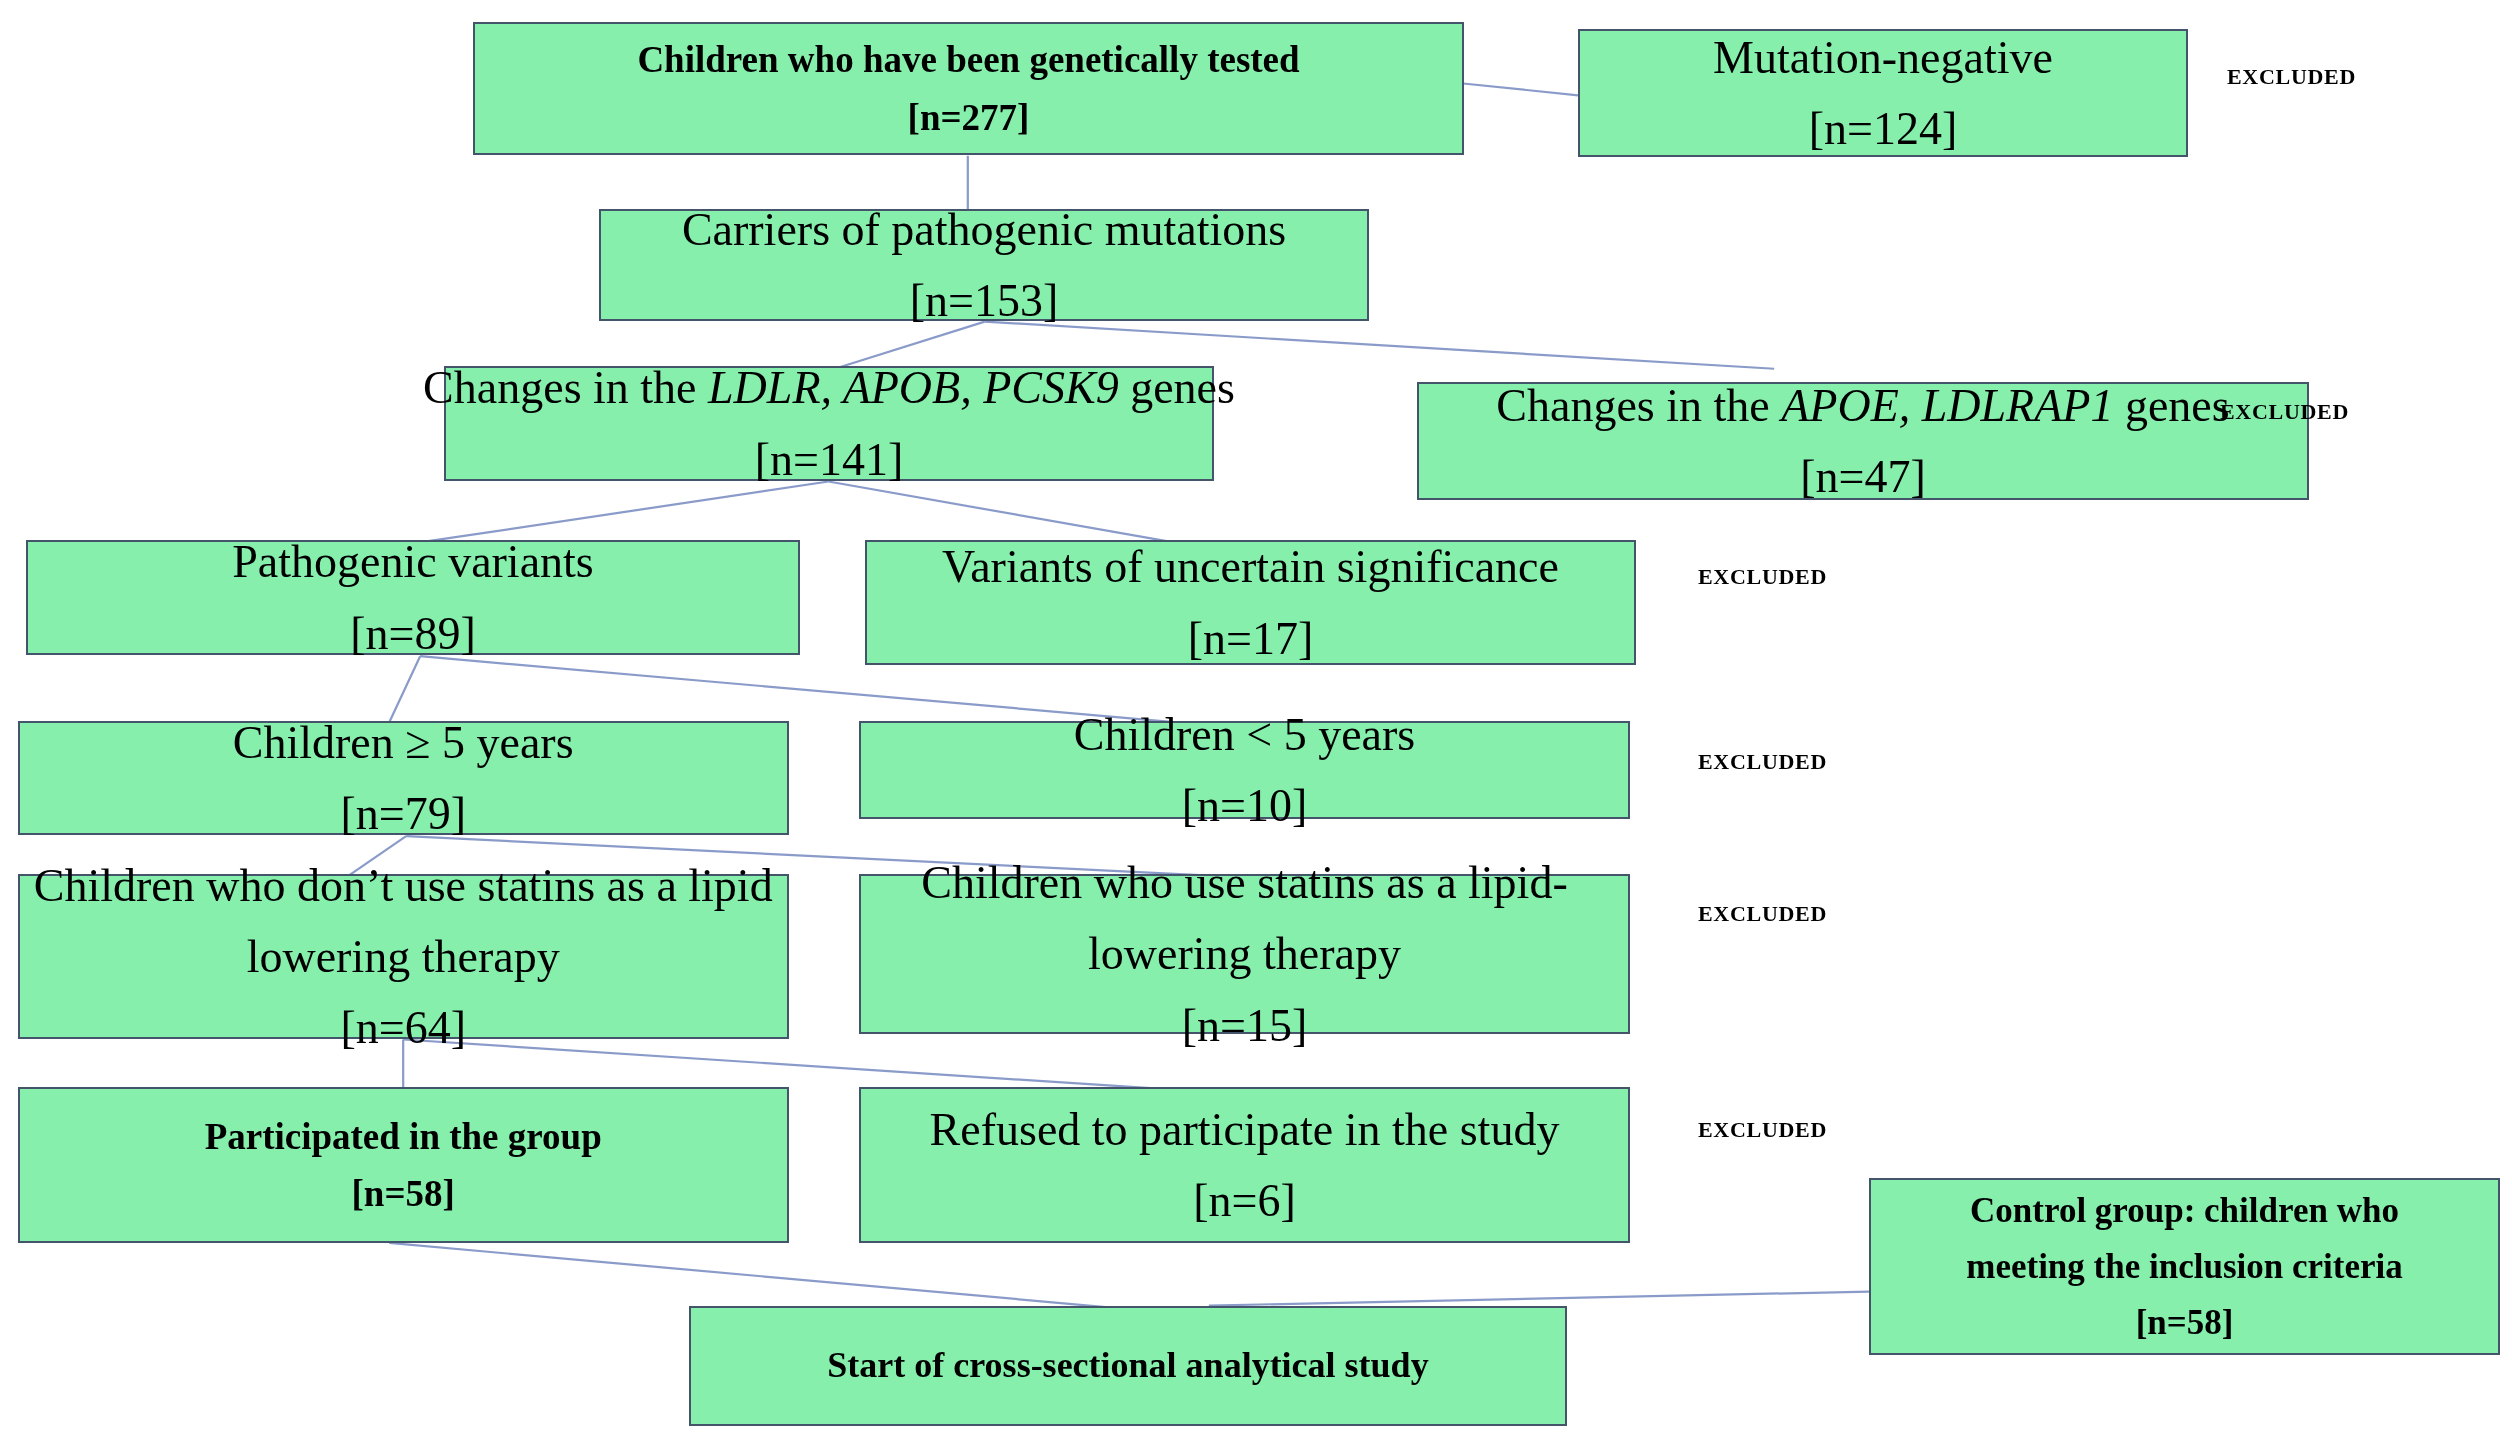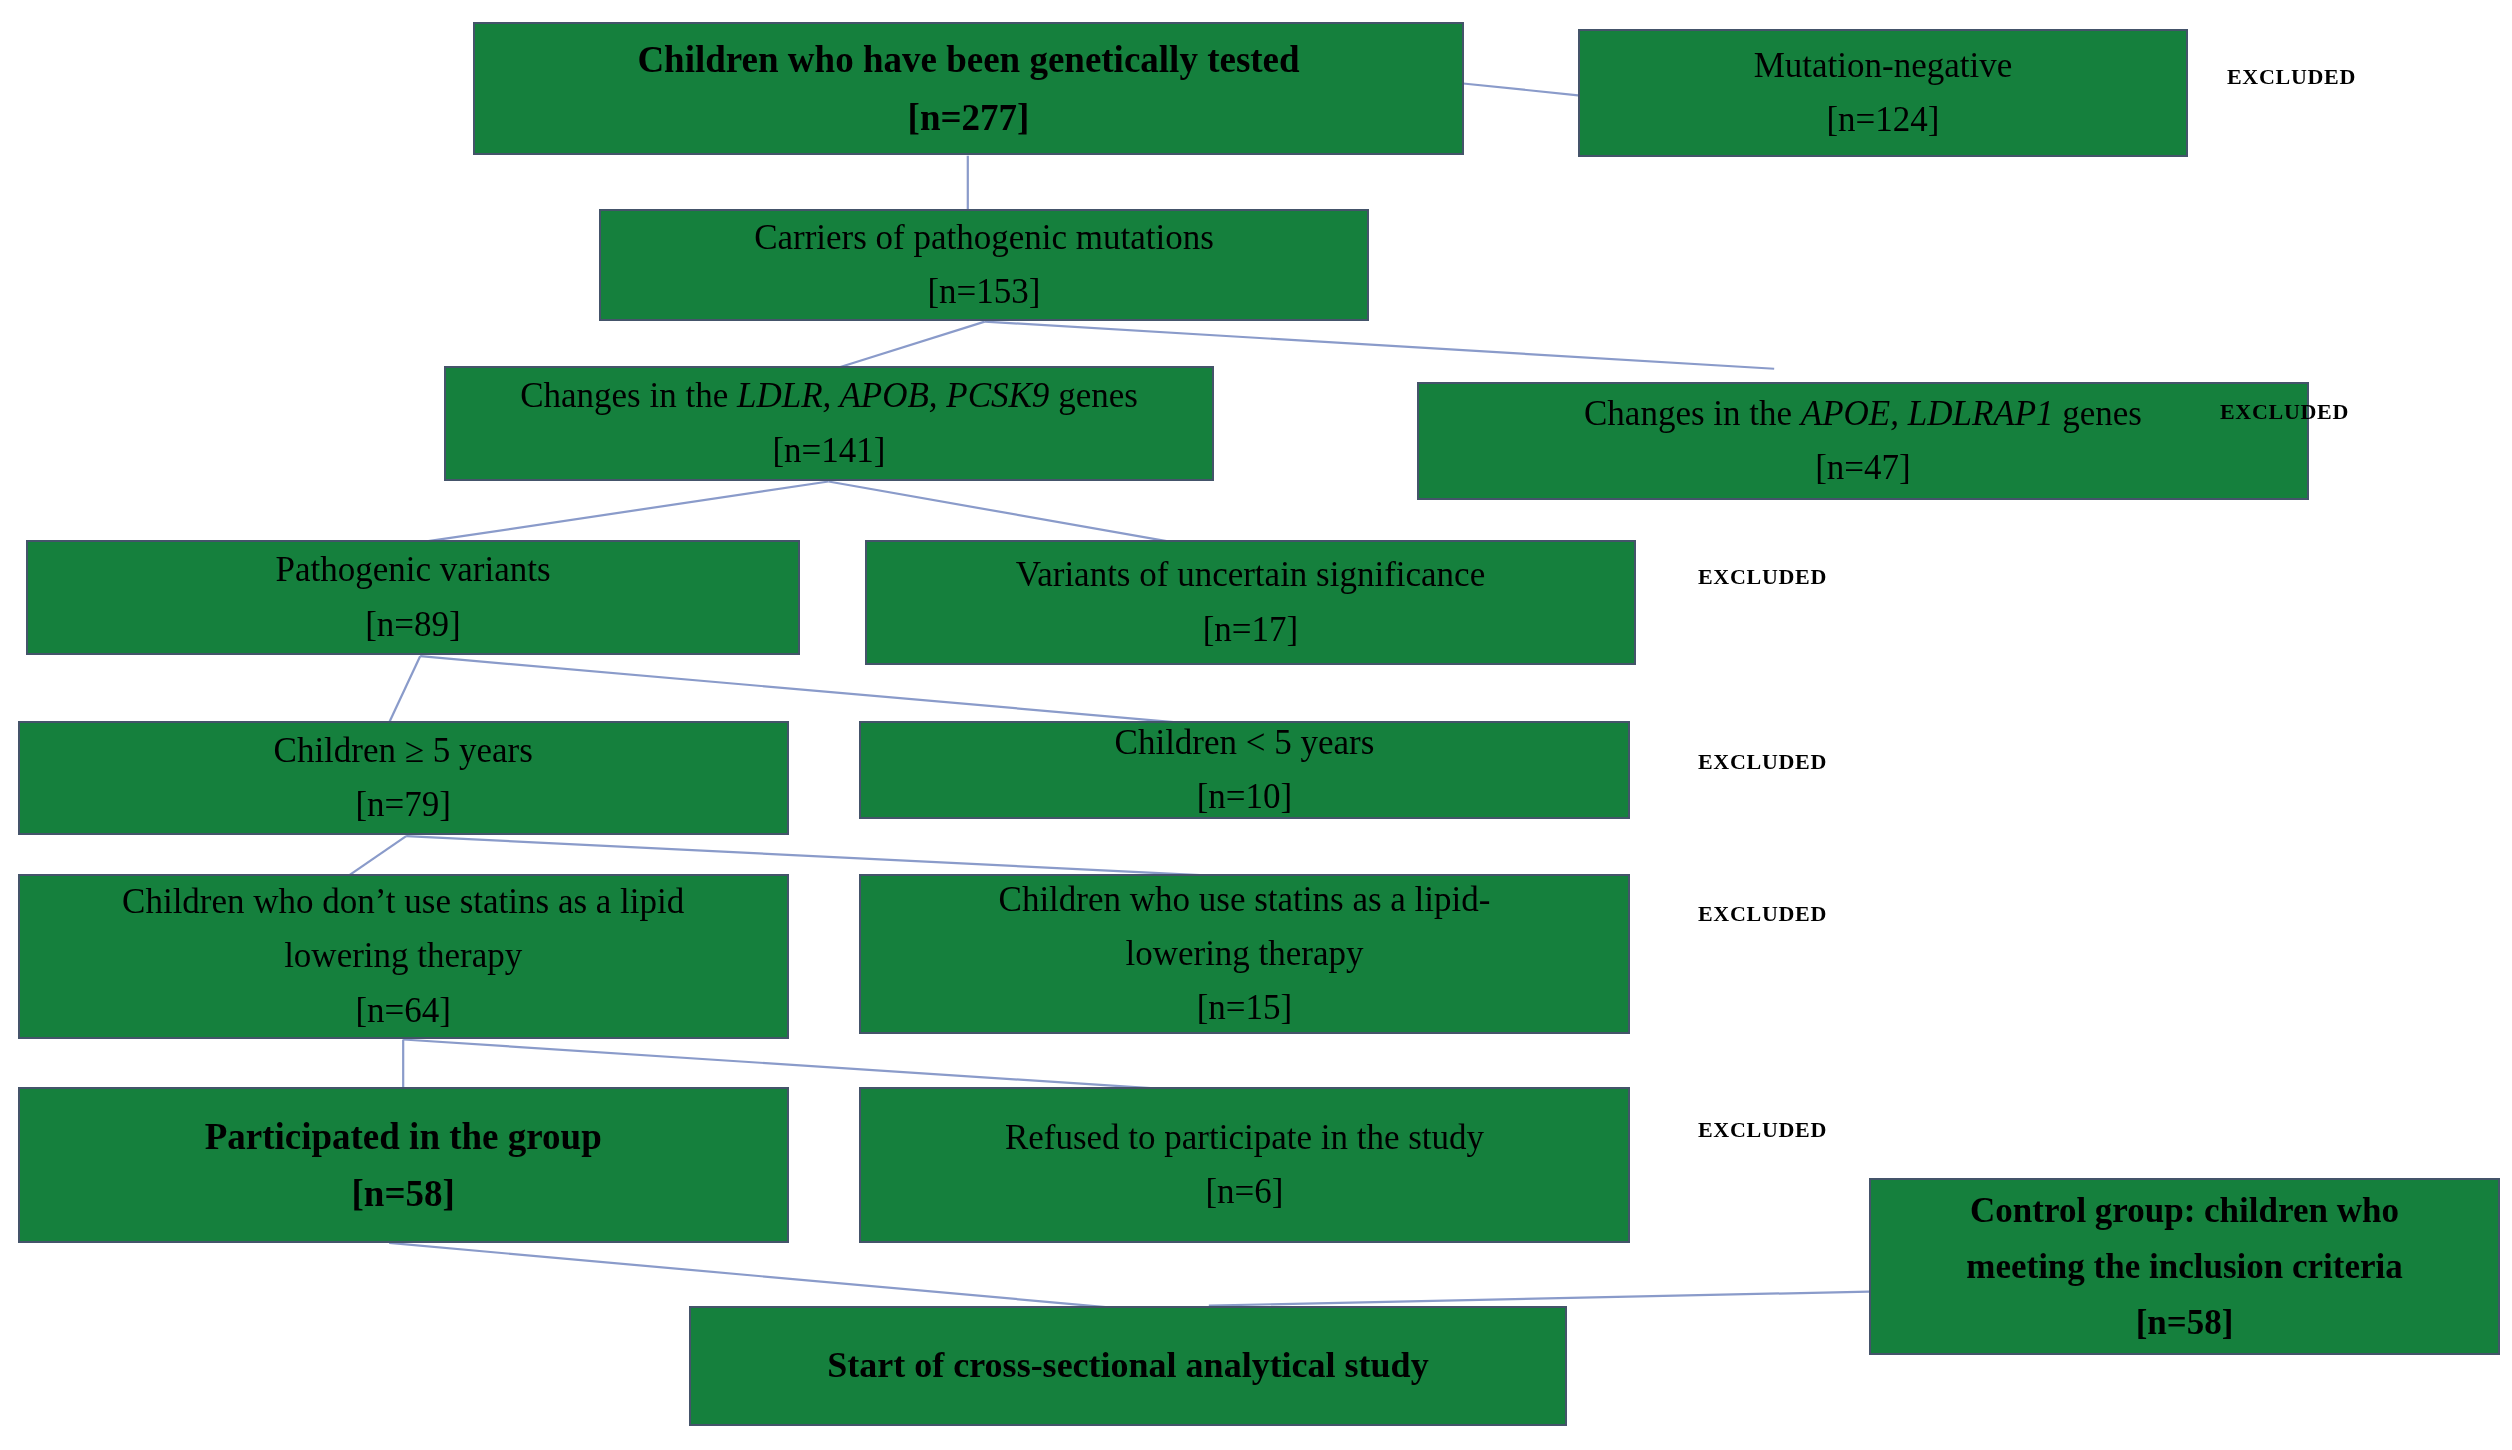--- a/index.html
+++ b/index.html
@@ -3,26 +3,26 @@
 <meta charset="utf-8">
 <style>
   html,body{margin:0;padding:0;background:#ffffff;}
   .canvas{
     position:relative;width:2512px;height:1451px;background:#ffffff;
     font-family:"Liberation Serif","DejaVu Serif",serif;color:#000;
     overflow:hidden;
   }
   .connectors{position:absolute;left:0;top:0;width:2512px;height:1451px;}
   .node{
-    position:absolute;box-sizing:border-box;background:#15803d;
+    position:absolute;box-sizing:border-box;background:#86efac;
     border:2.9px solid #44546a;
     display:flex;flex-direction:column;justify-content:center;align-items:center;
     text-align:center;padding:4.4px 13.3px;
   }
-  .l{font-size:35px;line-height:1.55;white-space:nowrap;}
+  .l{font-size:46px;line-height:1.55;white-space:nowrap;}
   .b{font-weight:bold;}
   .i{font-style:italic;}
   .fs50{font-size:37px;}
   .fs49{font-size:36px;}
   .fs48{font-size:35px;line-height:1.6;}
   .excluded{
     position:absolute;font-weight:bold;font-size:22px;line-height:1.1;
     letter-spacing:0.7px;white-space:nowrap;
   }
 </style>

